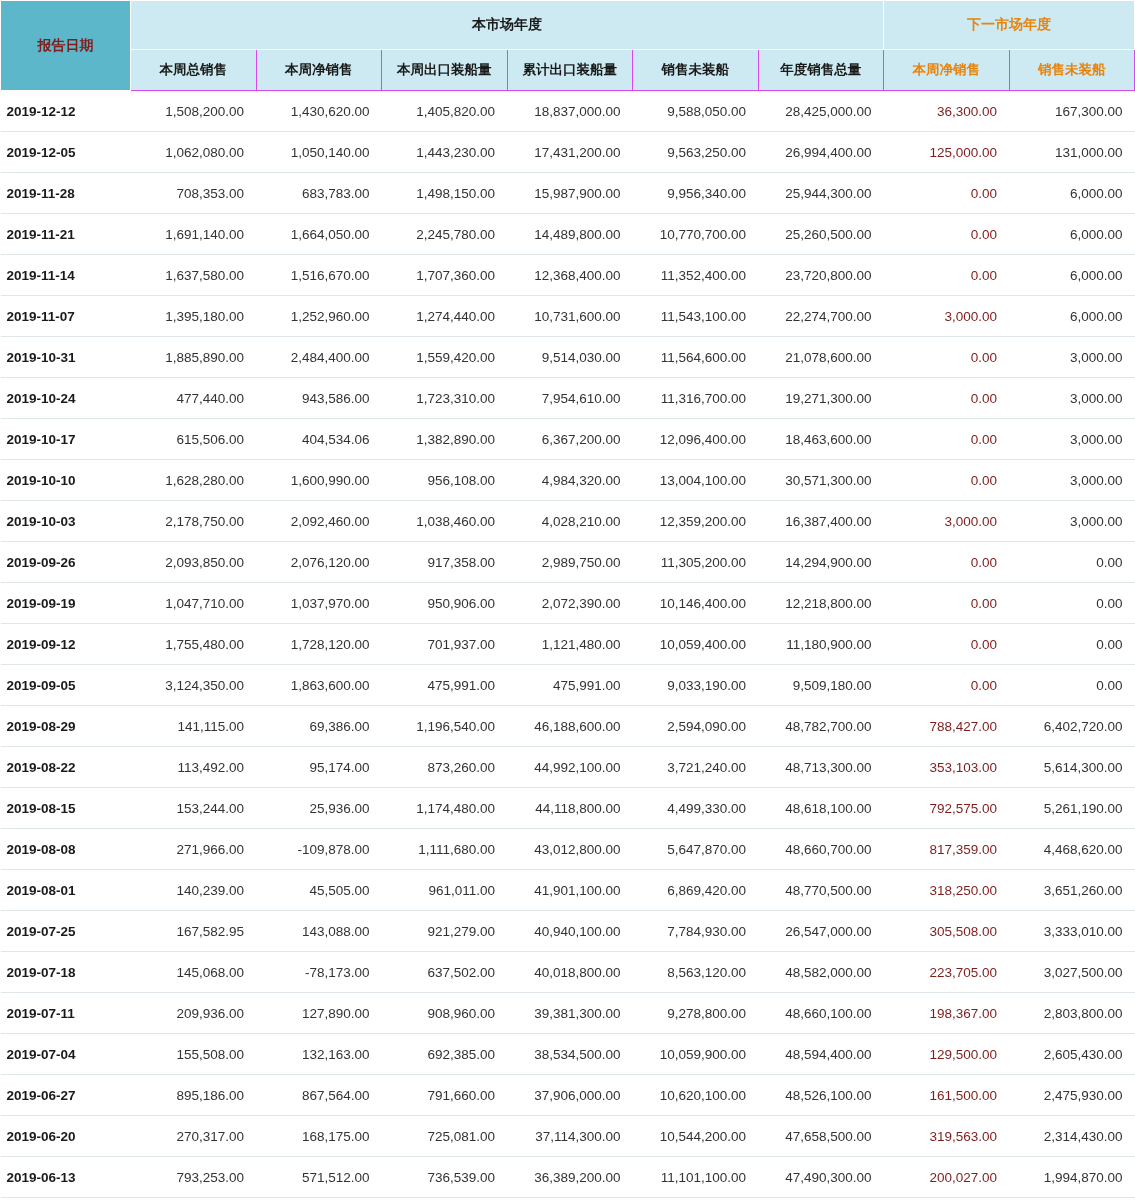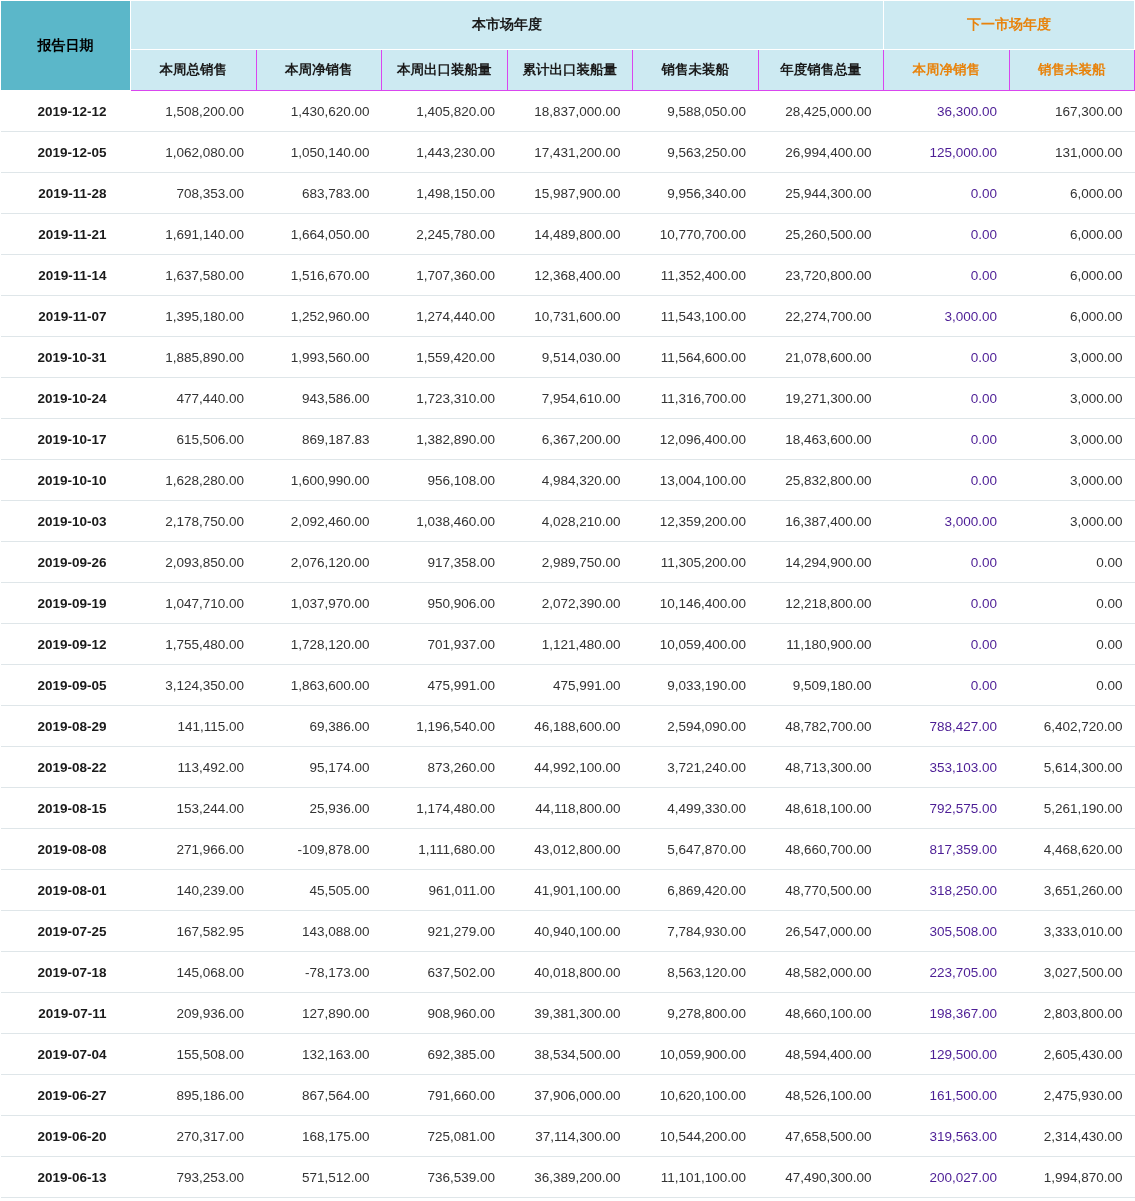--- a/index.html
+++ b/index.html
@@ -11,21 +11,21 @@
     font-family: "Liberation Sans", sans-serif;
     width: 1135px;
   }
   table.data-table {
     border-collapse: collapse;
     width: 1135px;
     table-layout: fixed;
   }
   .hdr-date-cell {
     background: #5bb7c9;
-    color: #000000;
+    color: #7f1d1d;
     font-weight: bold;
     font-size: 14px;
     text-align: center;
     vertical-align: middle;
     width: 127px;
     border: 1px solid #ffffff;
   }
   .hdr-group {
     background: #cdeaf2;
     color: #1a1a1a;
@@ -57,27 +57,27 @@
     font-size: 13.5px;
     color: #333333;
     border-bottom: 1px solid #dfe6e9;
     padding: 0 12px;
     text-align: right;
     background: #ffffff;
     white-space: nowrap;
     overflow: hidden;
   }
   tbody tr td.date-col {
-    text-align: right;
+    text-align: left;
     font-weight: bold;
     color: #1a1a1a;
-    padding: 0 24px;
+    padding: 0 6px;
   }
   tbody tr td.orange {
-    color: #4c1d95;
+    color: #7f1d1d;
     text-align: right;
   }
 </style>
 </head>
 <body>
 
 <table class="data-table">
   <thead>
     <tr>
       <th class="hdr-date-cell" rowspan="2">报告日期</th>
@@ -158,21 +158,21 @@
         <td>1,274,440.00</td>
         <td>10,731,600.00</td>
         <td>11,543,100.00</td>
         <td>22,274,700.00</td>
         <td class="orange">3,000.00</td>
         <td>6,000.00</td>
       </tr>
       <tr>
         <td class="date-col">2019-10-31</td>
         <td>1,885,890.00</td>
-        <td>1,993,560.00</td>
+        <td>2,484,400.00</td>
         <td>1,559,420.00</td>
         <td>9,514,030.00</td>
         <td>11,564,600.00</td>
         <td>21,078,600.00</td>
         <td class="orange">0.00</td>
         <td>3,000.00</td>
       </tr>
       <tr>
         <td class="date-col">2019-10-24</td>
         <td>477,440.00</td>
@@ -180,36 +180,36 @@
         <td>1,723,310.00</td>
         <td>7,954,610.00</td>
         <td>11,316,700.00</td>
         <td>19,271,300.00</td>
         <td class="orange">0.00</td>
         <td>3,000.00</td>
       </tr>
       <tr>
         <td class="date-col">2019-10-17</td>
         <td>615,506.00</td>
-        <td>869,187.83</td>
+        <td>404,534.06</td>
         <td>1,382,890.00</td>
         <td>6,367,200.00</td>
         <td>12,096,400.00</td>
         <td>18,463,600.00</td>
         <td class="orange">0.00</td>
         <td>3,000.00</td>
       </tr>
       <tr>
         <td class="date-col">2019-10-10</td>
         <td>1,628,280.00</td>
         <td>1,600,990.00</td>
         <td>956,108.00</td>
         <td>4,984,320.00</td>
         <td>13,004,100.00</td>
-        <td>25,832,800.00</td>
+        <td>30,571,300.00</td>
         <td class="orange">0.00</td>
         <td>3,000.00</td>
       </tr>
       <tr>
         <td class="date-col">2019-10-03</td>
         <td>2,178,750.00</td>
         <td>2,092,460.00</td>
         <td>1,038,460.00</td>
         <td>4,028,210.00</td>
         <td>12,359,200.00</td>

